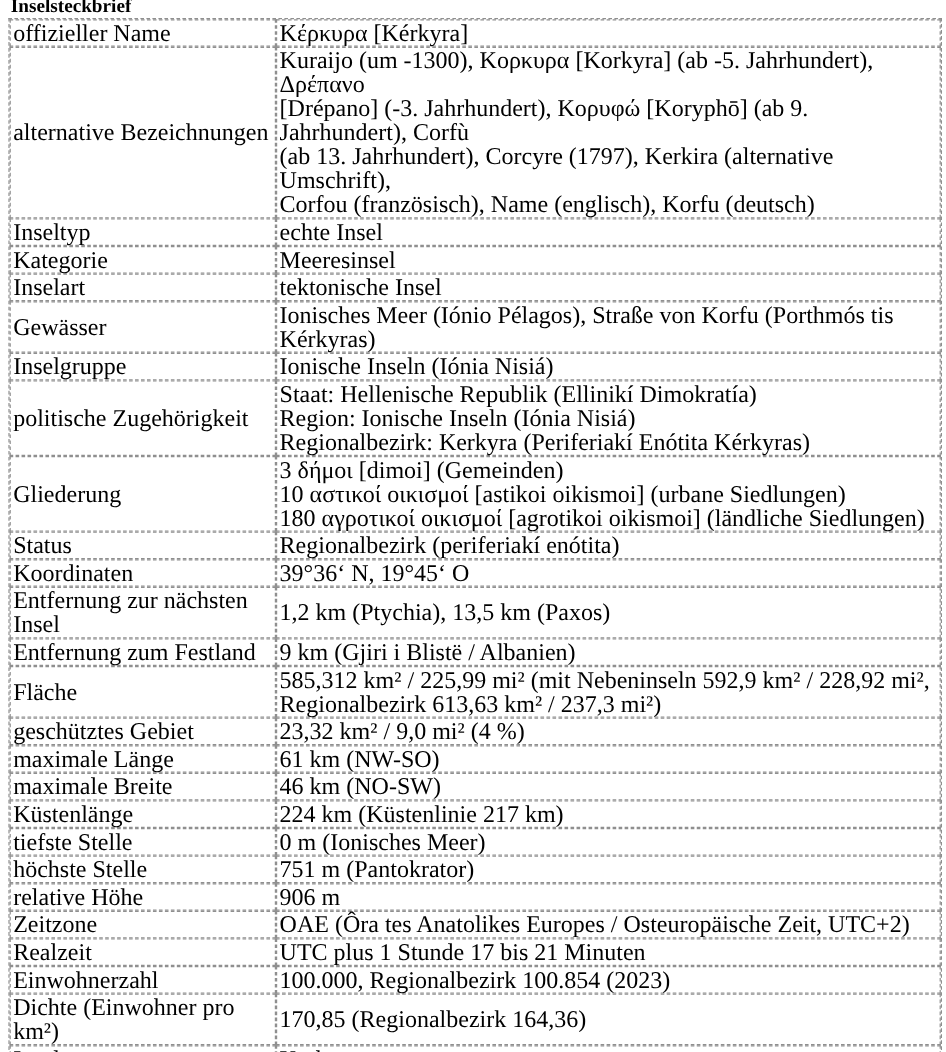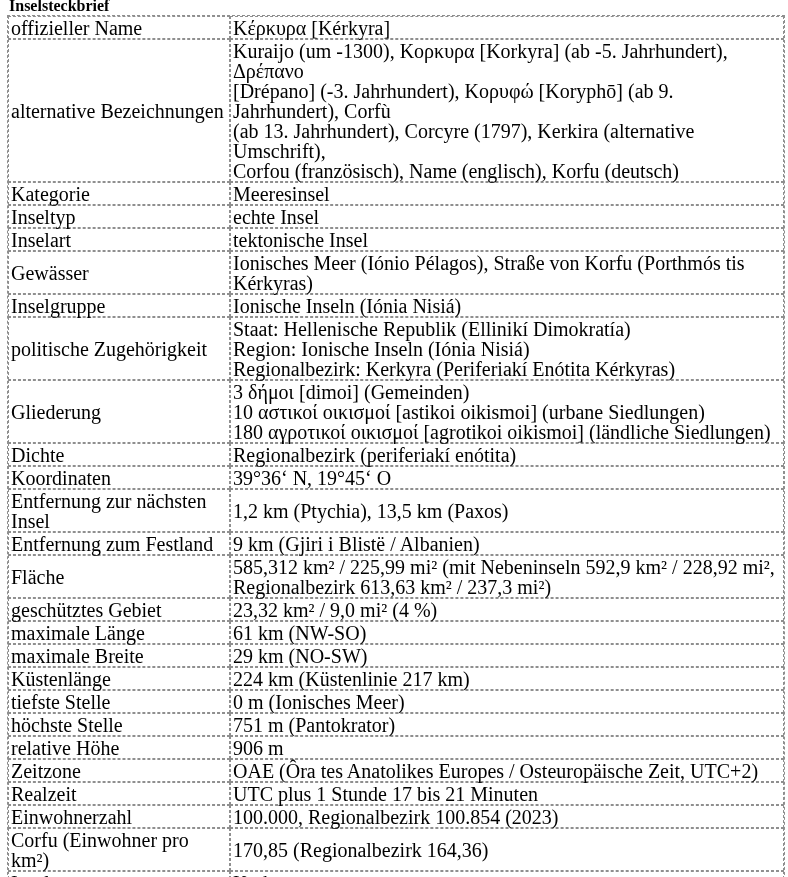--- a/index.html
+++ b/index.html
@@ -48,29 +48,29 @@
       <tr>
         <td class="label">alternative Bezeichnungen</td>
         <td class="value">
           <span class="line">Kuraijo (um -1300), Κορκυρα [Korkyra] (ab -5. Jahrhundert), Δρέπανο</span>
           <span class="line">[Drépano] (-3. Jahrhundert), Κορυφώ [Koryphō] (ab 9. Jahrhundert), Corfù</span>
           <span class="line">(ab 13. Jahrhundert), Corcyre (1797), Kerkira (alternative Umschrift),</span>
           <span class="line">Corfou (französisch), Name (englisch), Korfu (deutsch)</span>
         </td>
       </tr>
       <tr>
+        <td class="label">Inseltyp</td>
+        <td class="value">
+          <span class="line">echte Insel</span>
+        </td>
+      </tr>
+      <tr>
         <td class="label">Kategorie</td>
         <td class="value">
           <span class="line">Meeresinsel</span>
-        </td>
-      </tr>
-      <tr>
-        <td class="label">Inseltyp</td>
-        <td class="value">
-          <span class="line">echte Insel</span>
         </td>
       </tr>
       <tr>
         <td class="label">Inselart</td>
         <td class="value">
           <span class="line">tektonische Insel</span>
         </td>
       </tr>
       <tr>
         <td class="label">Gewässer</td>
@@ -94,21 +94,21 @@
       </tr>
       <tr>
         <td class="label">Gliederung</td>
         <td class="value">
           <span class="line">3 δήμοι [dimoi] (Gemeinden)</span>
           <span class="line">10 αστικοί οικισμοί [astikoi oikismoi] (urbane Siedlungen)</span>
           <span class="line">180 αγροτικοί οικισμοί [agrotikoi oikismoi] (ländliche Siedlungen)</span>
         </td>
       </tr>
       <tr>
-        <td class="label">Dichte</td>
+        <td class="label">Status</td>
         <td class="value">
           <span class="line">Regionalbezirk (periferiakí enótita)</span>
         </td>
       </tr>
       <tr>
         <td class="label">Koordinaten</td>
         <td class="value">
           <span class="line">39°36‘ N, 19°45‘ O</span>
         </td>
       </tr>
@@ -139,21 +139,21 @@
       </tr>
       <tr>
         <td class="label">maximale Länge</td>
         <td class="value">
           <span class="line">61 km (NW-SO)</span>
         </td>
       </tr>
       <tr>
         <td class="label">maximale Breite</td>
         <td class="value">
-          <span class="line">29 km (NO-SW)</span>
+          <span class="line">46 km (NO-SW)</span>
         </td>
       </tr>
       <tr>
         <td class="label">Küstenlänge</td>
         <td class="value">
           <span class="line">224 km (Küstenlinie 217 km)</span>
         </td>
       </tr>
       <tr>
         <td class="label">tiefste Stelle</td>
@@ -185,21 +185,21 @@
           <span class="line">UTC plus 1 Stunde 17 bis 21 Minuten</span>
         </td>
       </tr>
       <tr>
         <td class="label">Einwohnerzahl</td>
         <td class="value">
           <span class="line">100.000, Regionalbezirk 100.854 (2023)</span>
         </td>
       </tr>
       <tr>
-        <td class="label">Corfu (Einwohner pro km²)</td>
+        <td class="label">Dichte (Einwohner pro km²)</td>
         <td class="value">
           <span class="line">170,85 (Regionalbezirk 164,36)</span>
         </td>
       </tr>
       <tr>
         <td class="label">Inselzentrum</td>
         <td class="value">
           <span class="line">Kerkyra</span>
         </td>
       </tr>

